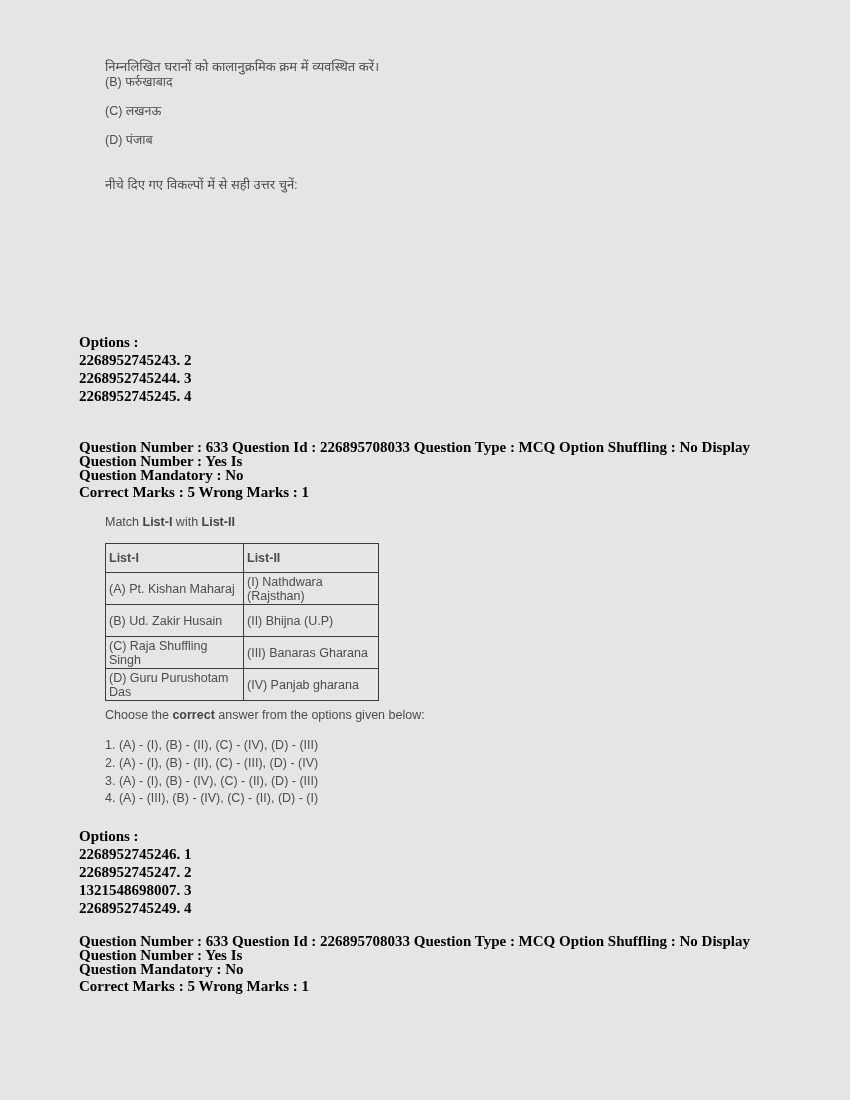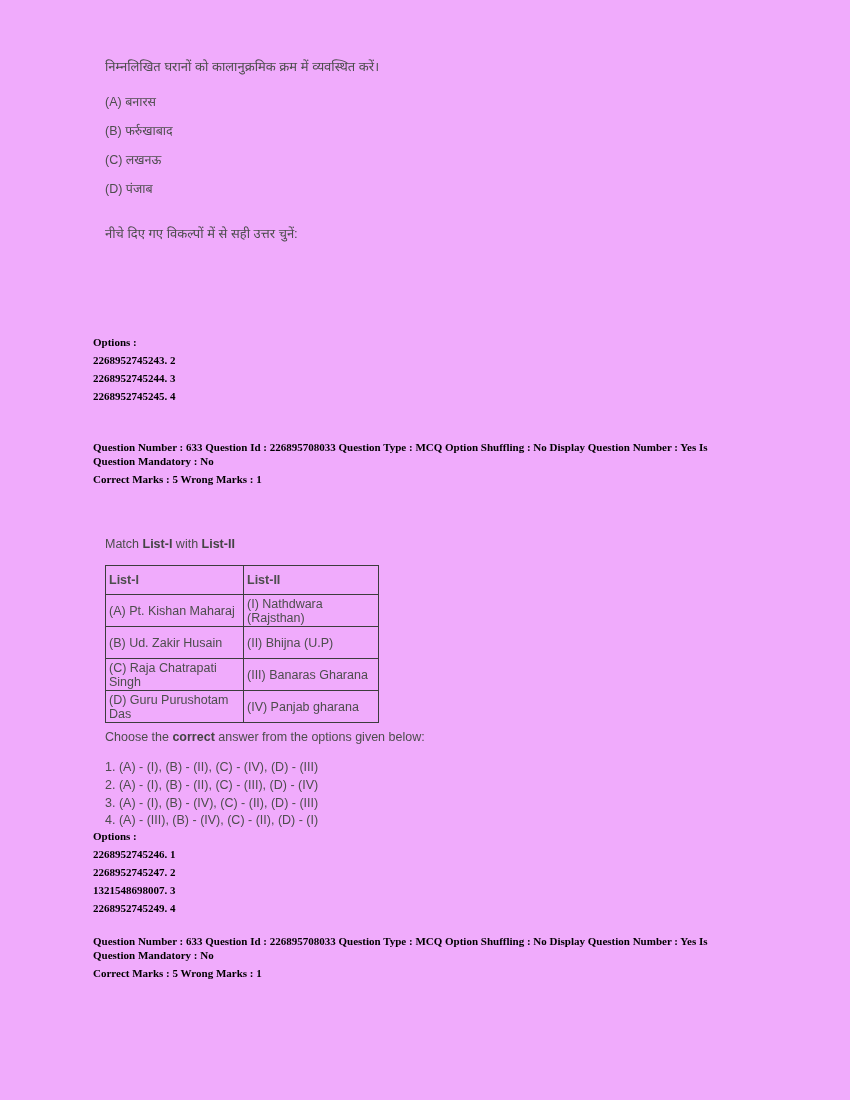--- a/index.html
+++ b/index.html
@@ -4,49 +4,49 @@
 <style>
   html, body {
     margin: 0;
     padding: 0;
     background: #ffffff;
   }
   .page {
     position: relative;
     width: 850px;
     height: 1100px;
-    background: #f0abfc;
+    background: #e5e5e5;
     overflow: hidden;
     font-family: "Liberation Sans", "DejaVu Sans", sans-serif;
   }
   
   .q-content {
     position: absolute;
     left: 105px;
     color: #4d4d4d;
     font-size: 12.5px;
   }
   .sec-q1 { top: 58px; width: 560px; }
-  .sec-q2 { top: 536px; width: 620px; }
+  .sec-q2 { top: 514px; width: 620px; }
   .q-prompt { margin: 0; line-height: 17px; font-size: 13px; }
   .q-opt { margin: 0; line-height: 15px; }
   .q-opt-first { margin-top: 20px; }
   .q-opt + .q-opt { margin-top: 14px; }
   .q-instr { margin: 28px 0 0 0; line-height: 17px; font-size: 13px; }
   .q-choices { margin-top: 15px; }
   .q-choices .q-choice { line-height: 17.7px; margin: 0; }
   
   .serif-block {
     position: absolute;
-    left: 93px;
+    left: 79px;
     width: 690px;
     font-family: "Liberation Serif", "DejaVu Serif", serif;
     font-weight: bold;
     color: #000000;
-    font-size: 11px;
+    font-size: 15px;
   }
   .sec-opts1 { top: 333px; }
   .sec-opts2 { top: 827px; }
   .opts-row { line-height: 18px; }
   .sec-meta1 { top: 441px; }
   .sec-meta2 { top: 935px; }
   .meta-line { line-height: 13.8px; }
   .meta-marks { margin-top: 4px; line-height: 13.8px; }
   
   .match-line { margin: 0; line-height: 17px; font-size: 12.5px; }
@@ -72,21 +72,20 @@
   .q-choices2 { margin-top: 14px; }
   .q-choices2 .q-choice { line-height: 17.8px; margin: 0; }
 </style>
 </head>
 <body>
 
 <div class="page">
 
   <section class="q-content sec-q1">
     <p class="q-prompt">निम्नलिखित घरानों को कालानुक्रमिक क्रम में व्यवस्थित करें।</p>
-    <p class="q-opt q-opt-first">(A) बनारस</p>
     <p class="q-opt">(B) फर्रुखाबाद</p>
     <p class="q-opt">(C) लखनऊ</p>
     <p class="q-opt">(D) पंजाब</p>
     <p class="q-instr">नीचे दिए गए विकल्पों में से सही उत्तर चुनें:</p>
   </section>
 
   <section class="serif-block sec-opts1">
     <div class="opts-row">Options :</div>
     <div class="opts-row">2268952745243. 2</div>
     <div class="opts-row">2268952745244. 3</div>
@@ -109,21 +108,21 @@
       </tr>
       <tr>
         <td>(A) Pt. Kishan Maharaj</td>
         <td>(I) Nathdwara (Rajsthan)</td>
       </tr>
       <tr>
         <td>(B) Ud. Zakir Husain</td>
         <td>(II) Bhijna (U.P)</td>
       </tr>
       <tr>
-        <td>(C) Raja Chatrapati Singh</td>
+        <td>(C) Raja Shuffling Singh</td>
         <td>(III) Banaras Gharana</td>
       </tr>
       <tr>
         <td>(D) Guru Purushotam Das</td>
         <td>(IV) Panjab gharana</td>
       </tr>
     </tbody>
       </table>
     <p class="choose-line"><span>Choose the </span><b>correct</b><span> answer from the options given below:</span></p>
     <div class="q-choices2">

